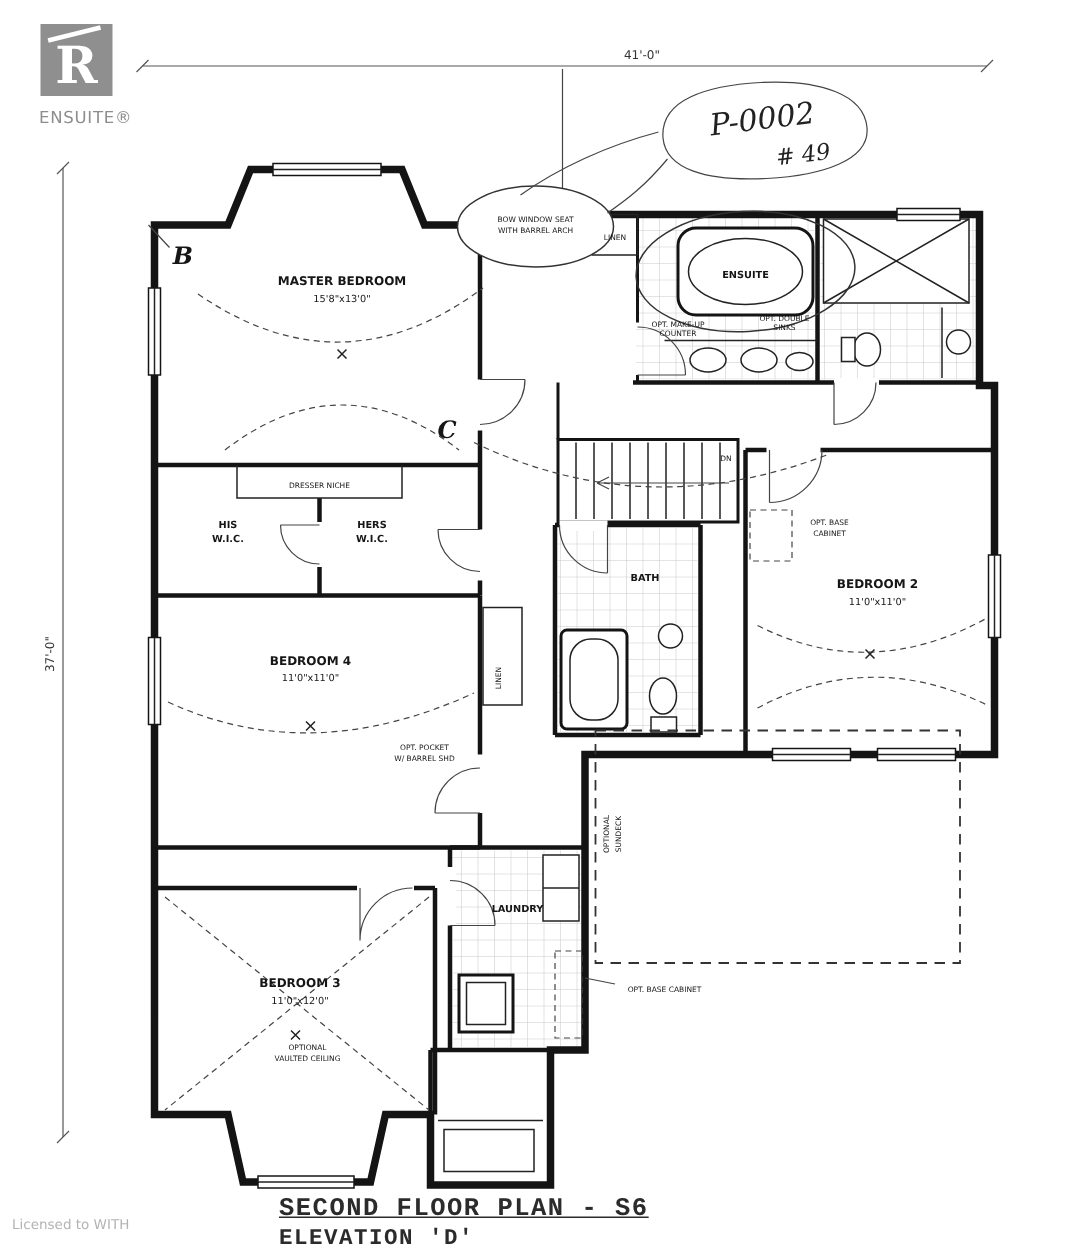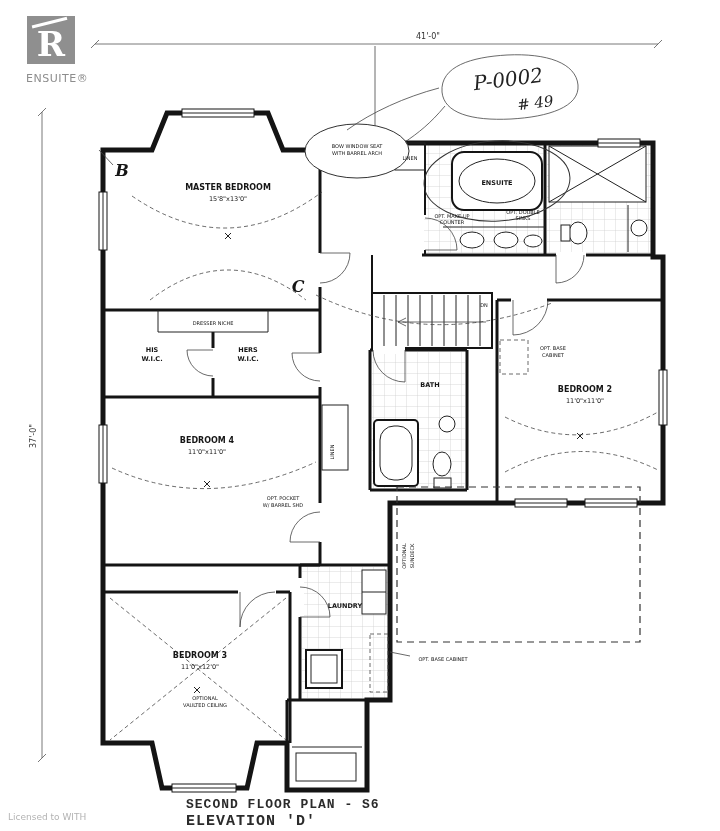--- a/index.html
+++ b/index.html
@@ -11,21 +11,21 @@
         display:flex;align-items:flex-end;justify-content:center;}
   .logo .r{font-family:"DejaVu Serif",serif;font-weight:bold;font-size:34px;line-height:40px;color:#fff;}
   .logo .roof{position:absolute;left:6px;top:5px;width:36px;height:12px;
         border-top:3px solid #fff;transform:rotate(-14deg);}
   .logo-caption{position:absolute;left:26px;top:72px;font-size:11px;letter-spacing:.5px;color:#8d8d8d;}
 
   .license{position:absolute;left:8px;top:812px;font-size:9px;color:#b3b3b3;}
 
   .title-block{position:absolute;left:186px;top:797px;font-family:"Liberation Mono","DejaVu Sans Mono",monospace;
         font-weight:bold;color:#2b2b2b;}
-  .title1{font-size:13px;letter-spacing:1px;}
+  .title1{font-size:17px;letter-spacing:1px;text-decoration:underline;}
   .title2{font-size:15px;letter-spacing:1px;border-bottom:2px solid #2b2b2b;padding-bottom:1px;
         display:inline-block;padding-right:14px;}
 
   
   svg text{fill:#161616;}
   .w5{stroke:#141414;stroke-width:5;fill:none;stroke-linejoin:miter;}
   .w3{stroke:#141414;stroke-width:3;fill:none;}
   .w2{stroke:#141414;stroke-width:2;fill:none;}
   .w1{stroke:#222;stroke-width:1;fill:none;}
   .w1f{stroke:#222;stroke-width:1;fill:#fff;}

